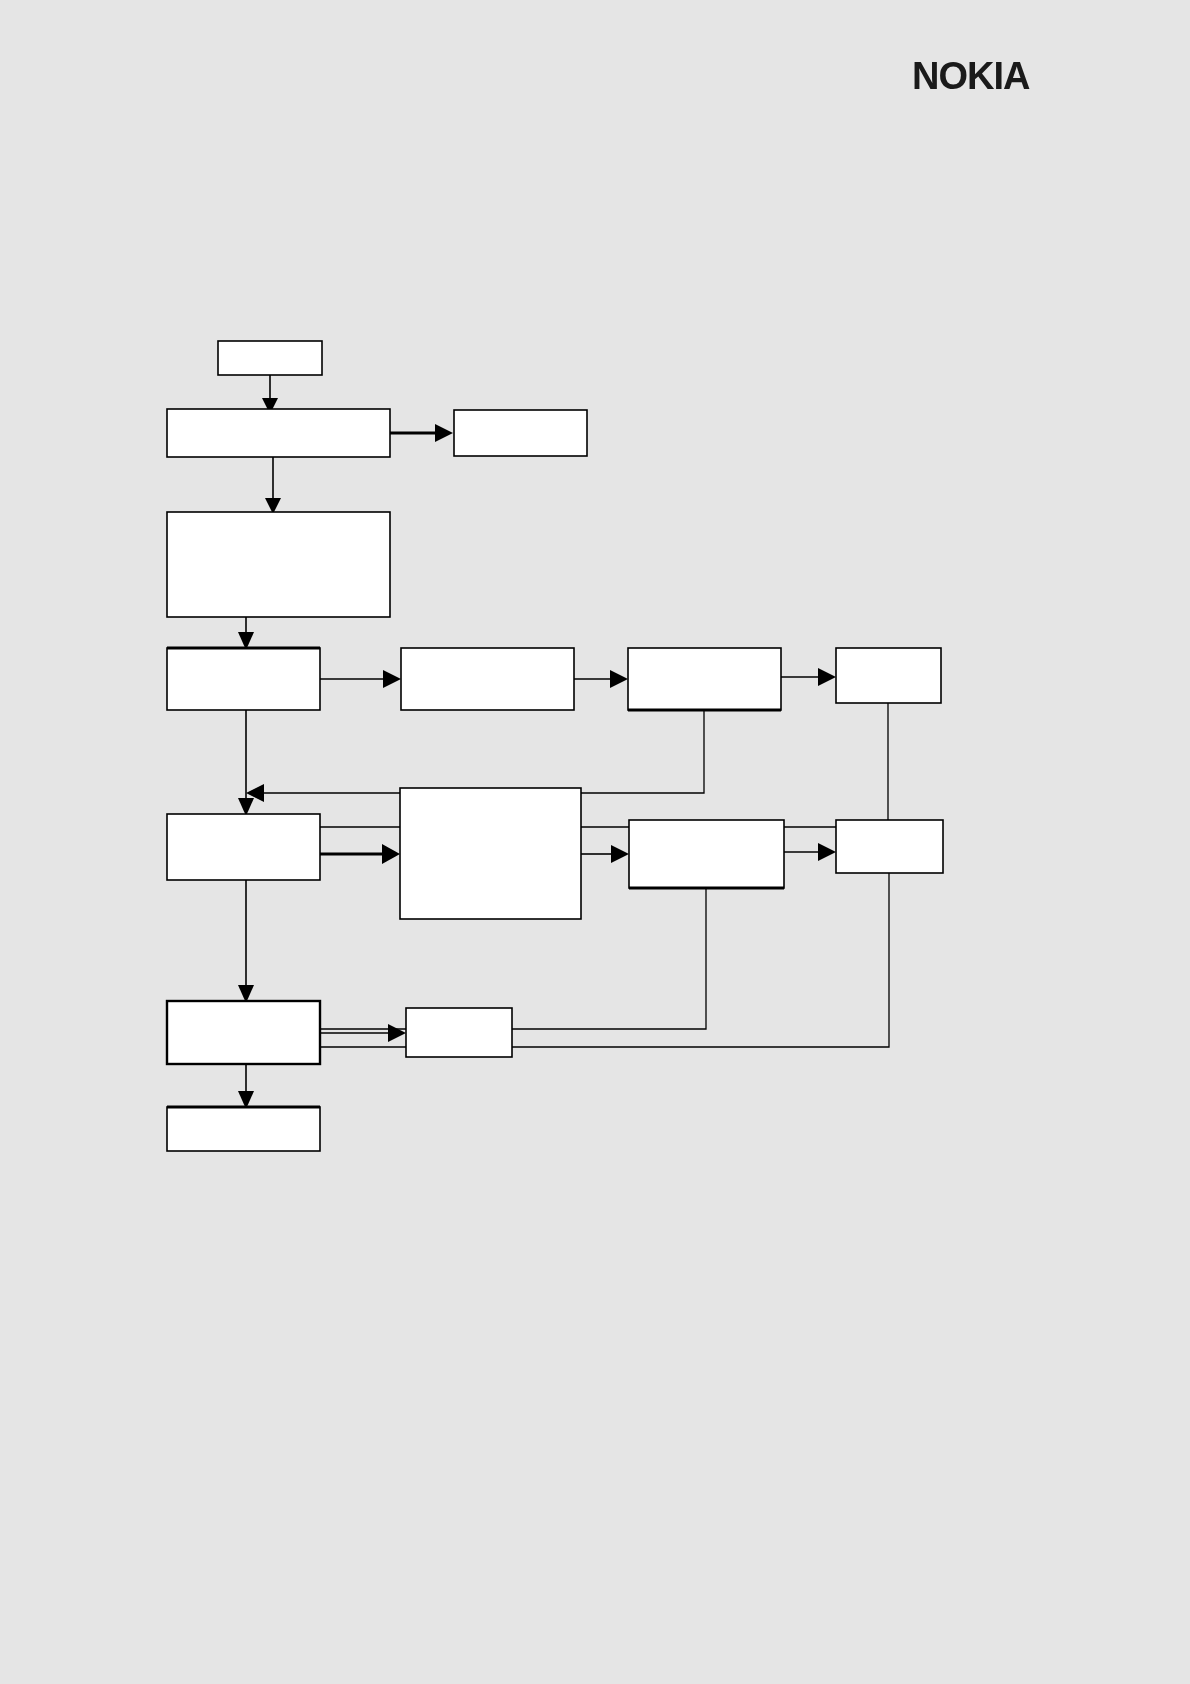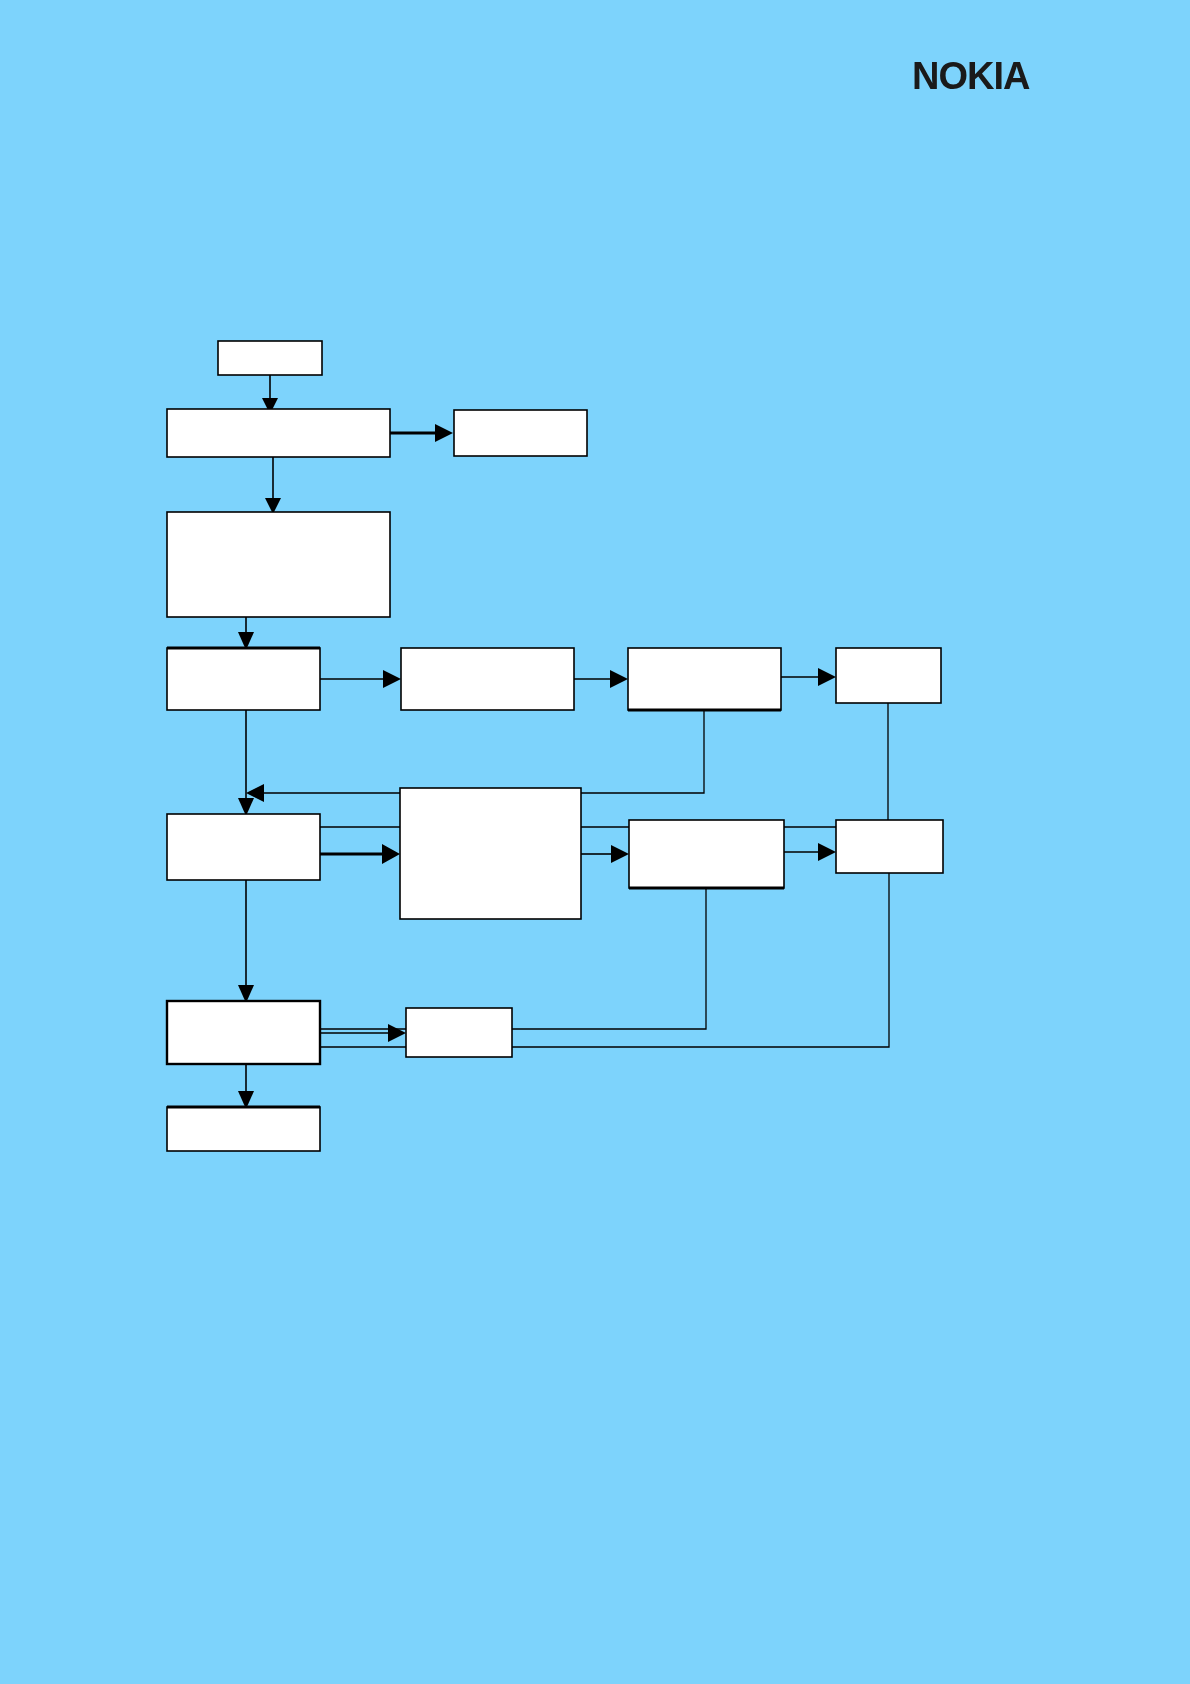--- a/index.html
+++ b/index.html
@@ -11,21 +11,21 @@
     width: 1190px;
     height: 1684px;
     font-family: "Liberation Sans", sans-serif;
     position: relative;
     overflow: hidden;
   }
   #page {
     position: relative;
     width: 1190px;
     height: 1684px;
-    background: #7dd3fc;
+    background: #e5e5e5;
   }
   
   #brand-logo {
     position: absolute;
     left: 912px;
     top: 58px;
     width: 142px;
     height: 40px;
   }
   #brand-logo svg { display: block; }

